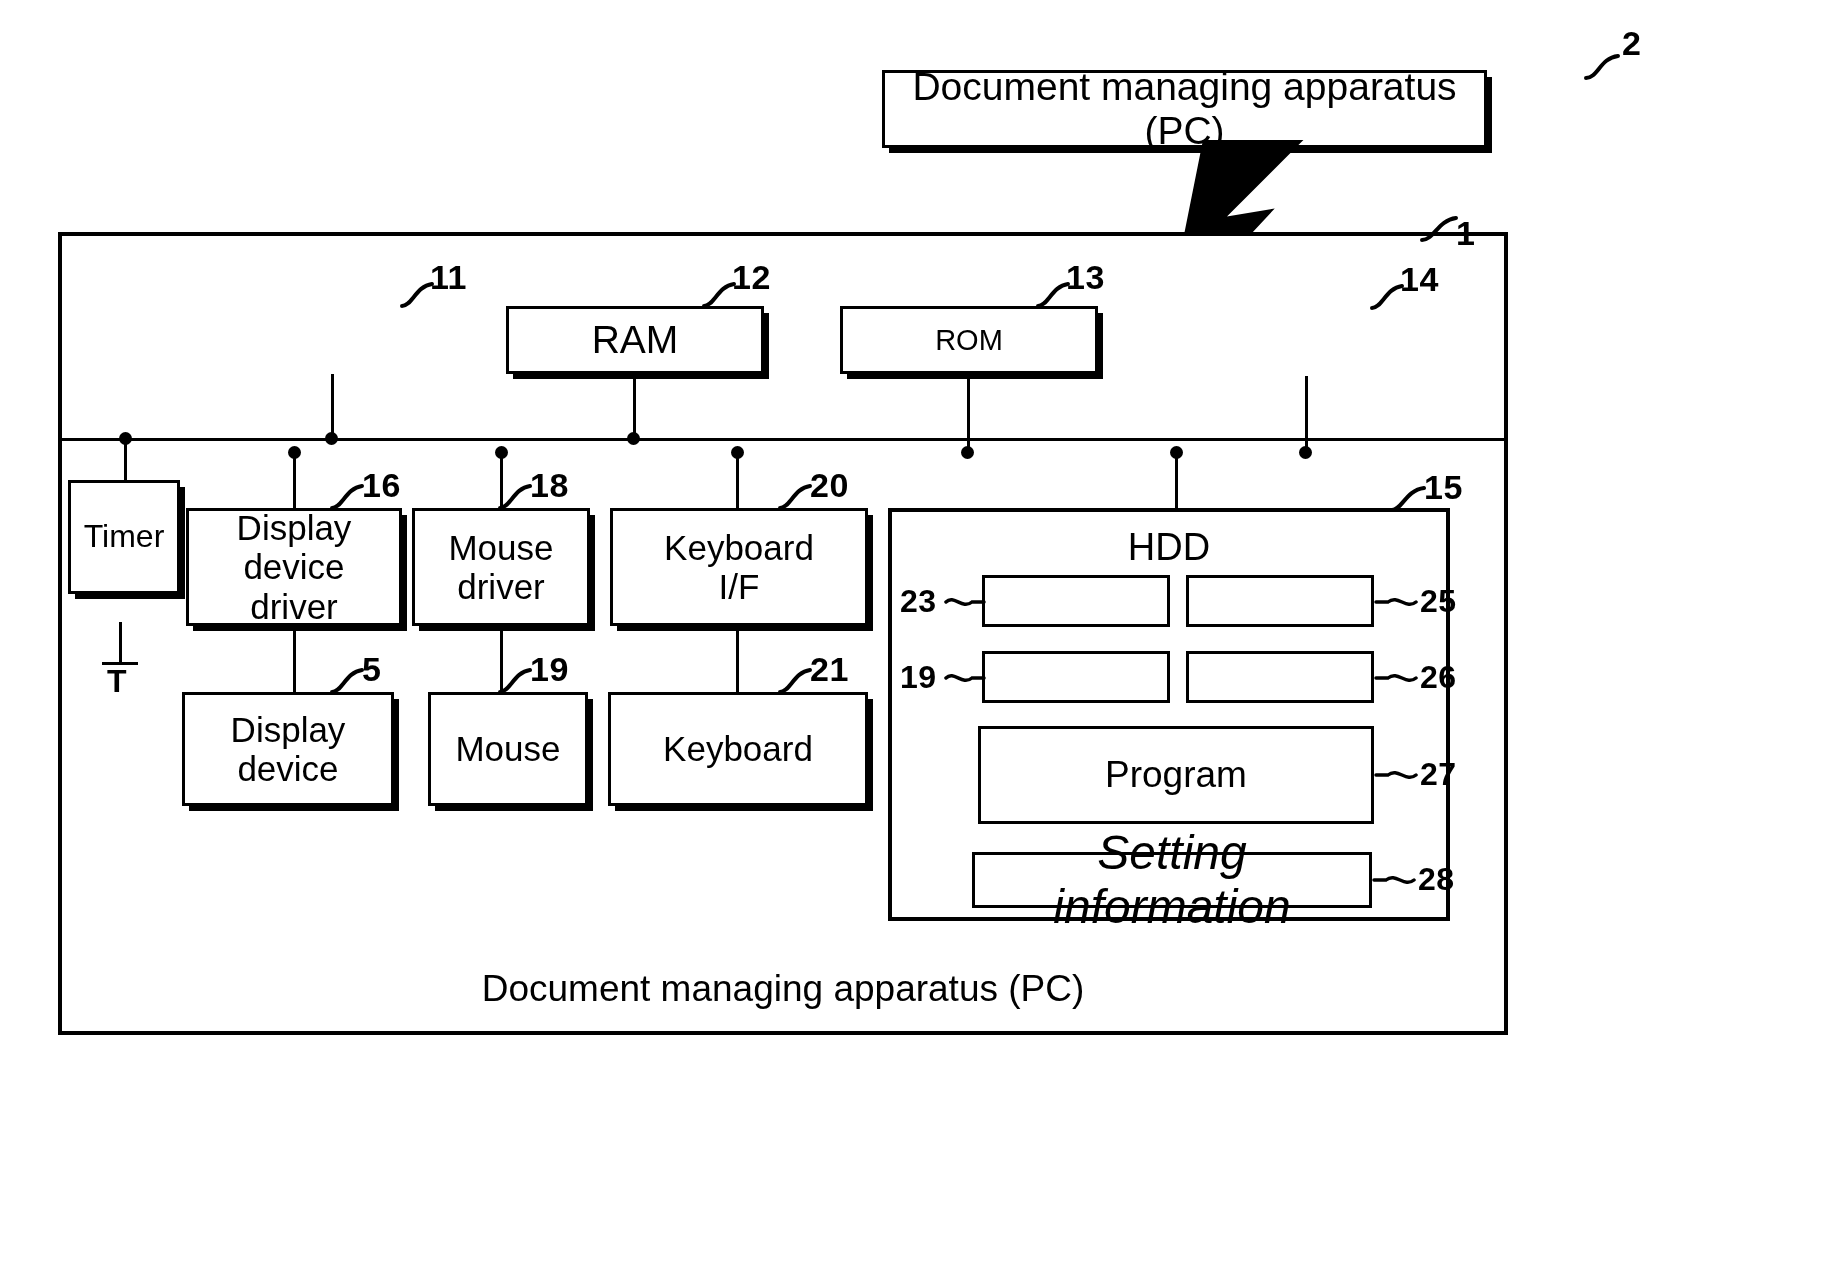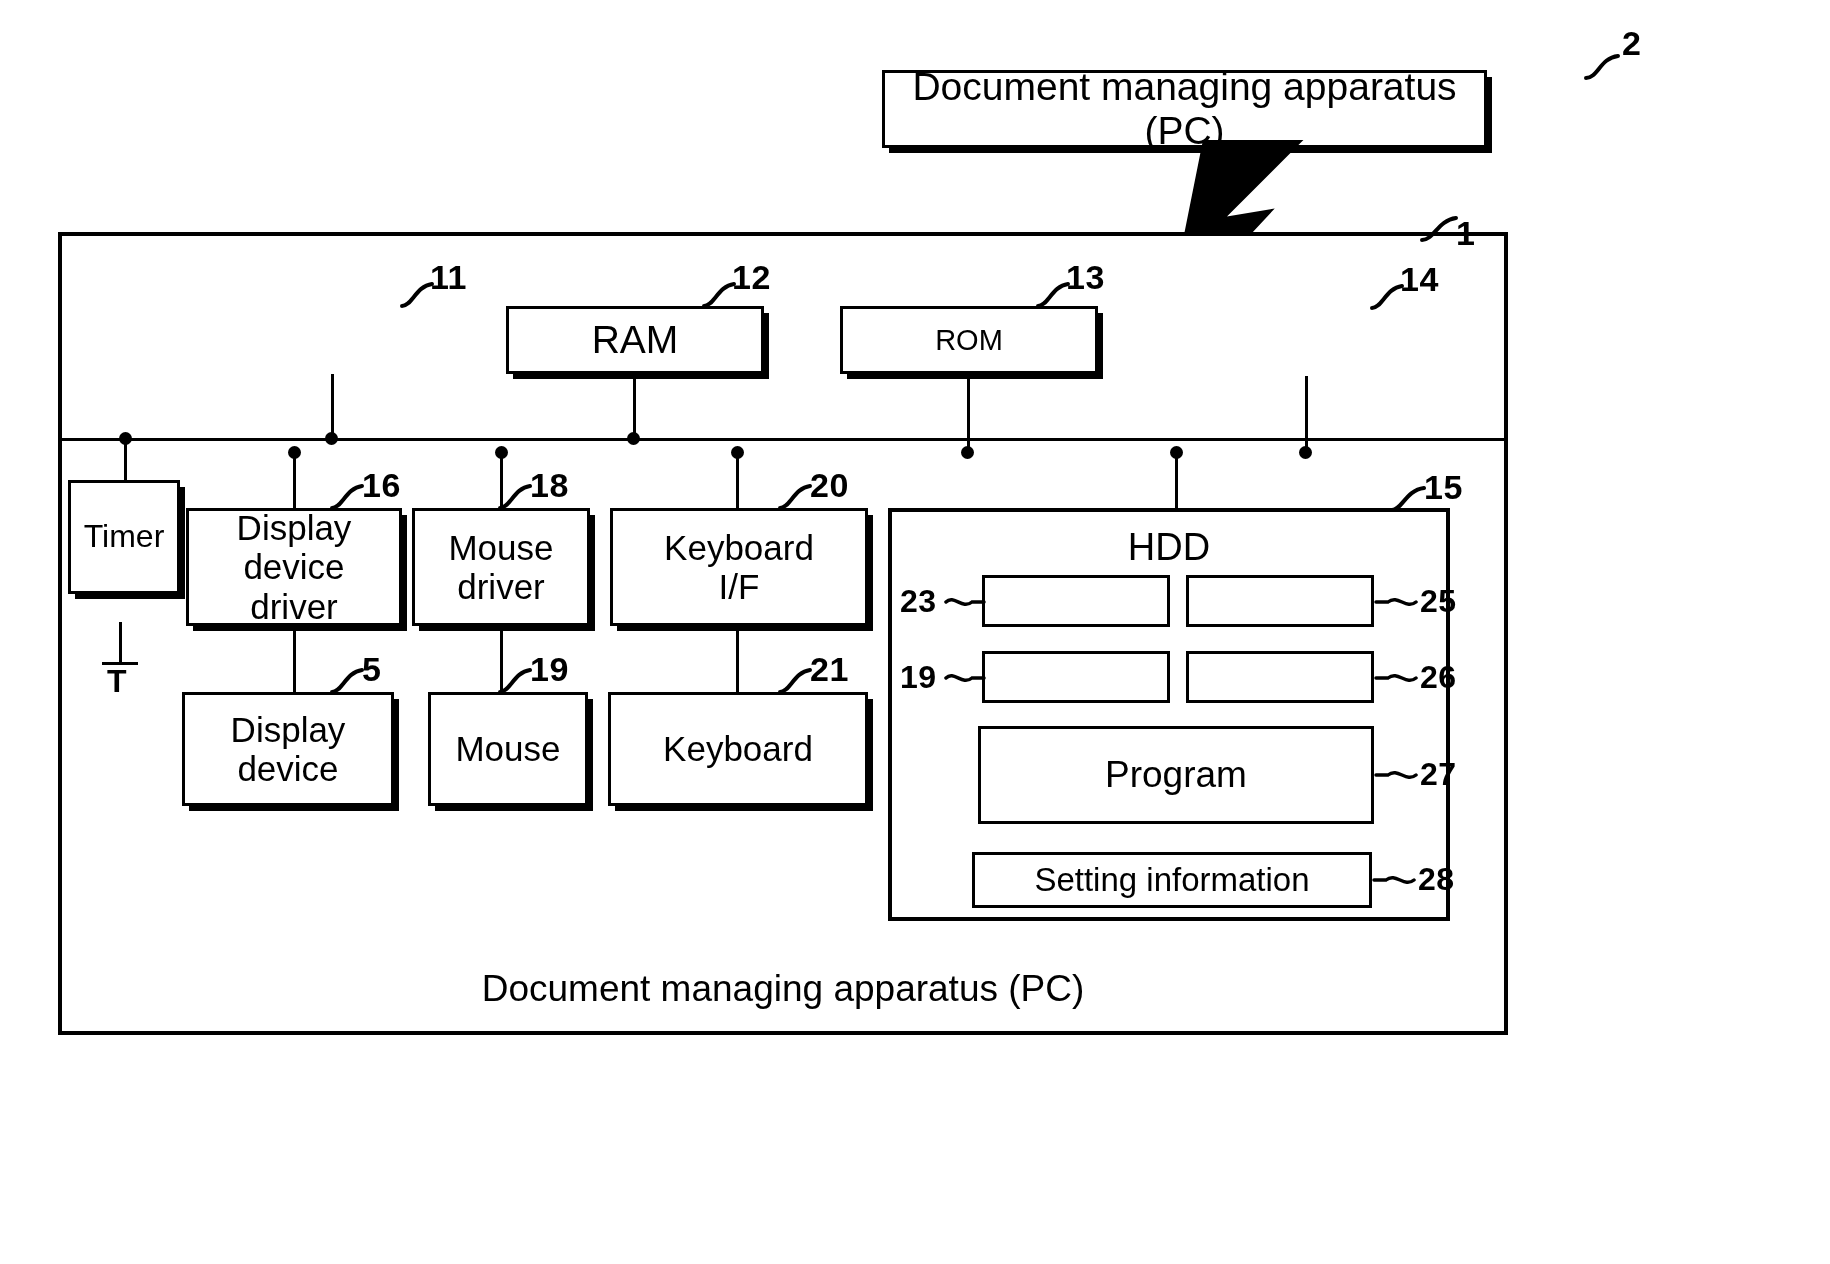--- a/index.html
+++ b/index.html
@@ -207,21 +207,21 @@
   <div class="ref small" style="left:1420px;top:659px;">26</div>
 
   <div class="box" style="left:978px;top:726px;width:396px;height:98px;font-size:37px;">
     <span class="lbl">Program</span>
   </div>
   <svg class="leader" style="left:1374px;top:765px;" width="44" height="20" viewBox="0 0 44 20">
     <path d="M2 10 L14 10 C 24 2, 32 18, 42 10" stroke="#000" stroke-width="3.5" fill="none" stroke-linecap="round"></path>
   </svg>
   <div class="ref small" style="left:1420px;top:756px;">27</div>
 
-  <div class="box" style="left:972px;top:852px;width:400px;height:56px;font-size:33px;">
+  <div class="box" style="left:972px;top:852px;width:400px;height:56px;font-size:48px;font-style:italic;">
     <span class="lbl">Setting information</span>
   </div>
   <svg class="leader" style="left:1372px;top:870px;" width="44" height="20" viewBox="0 0 44 20">
     <path d="M2 10 L14 10 C 24 2, 32 18, 42 10" stroke="#000" stroke-width="3.5" fill="none" stroke-linecap="round"></path>
   </svg>
   <div class="ref small" style="left:1418px;top:861px;">28</div>
 
   <div class="caption" style="left:58px;top:968px;width:1450px;font-size:37px;">Document managing apparatus (PC)</div>
 
 </div>

